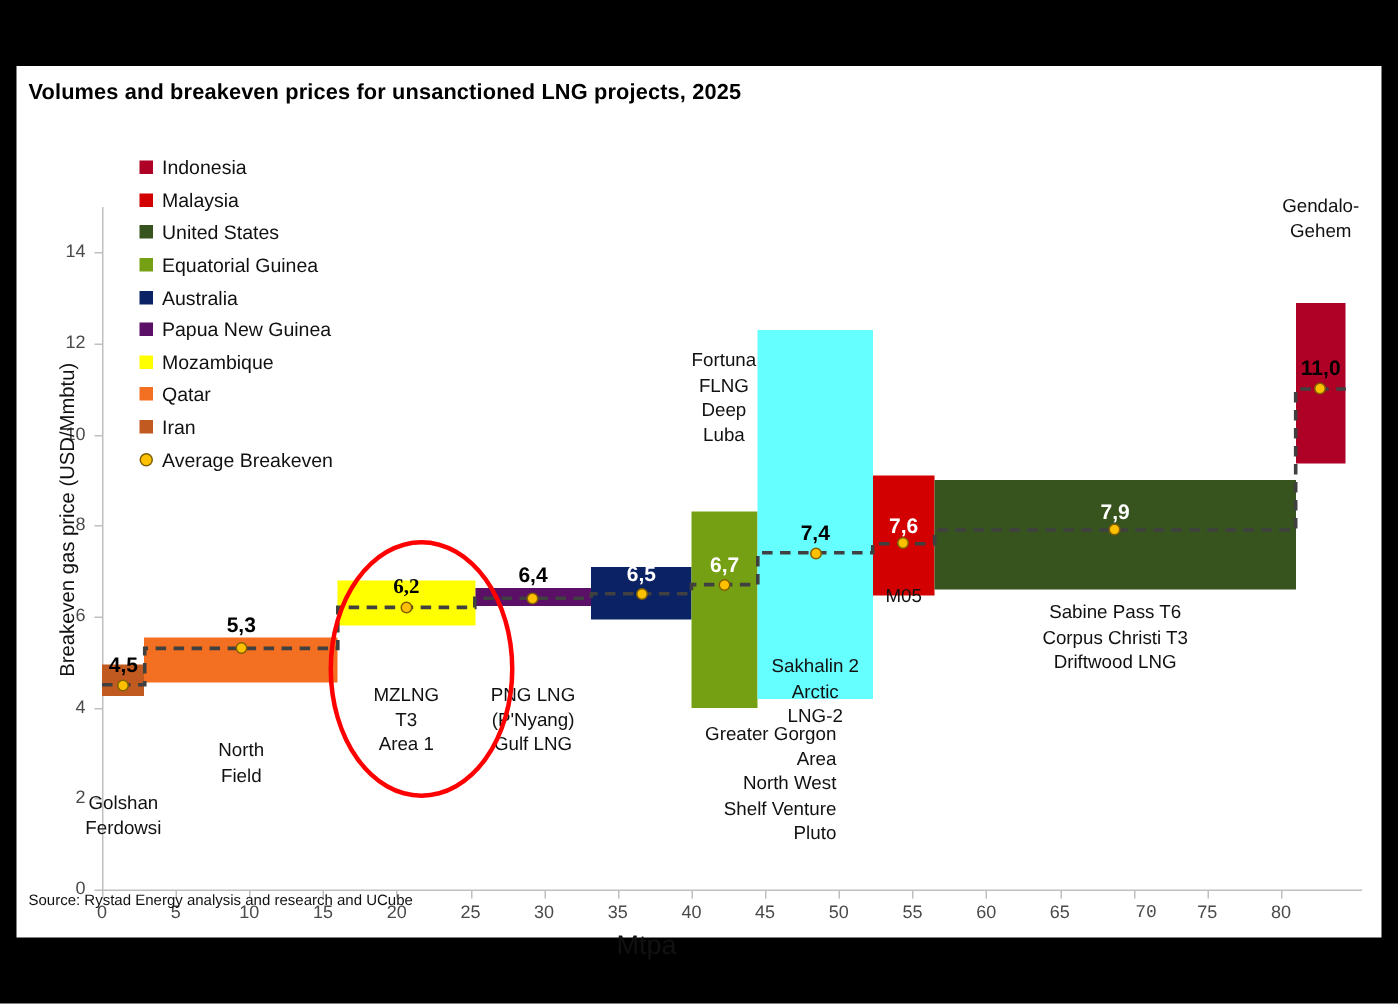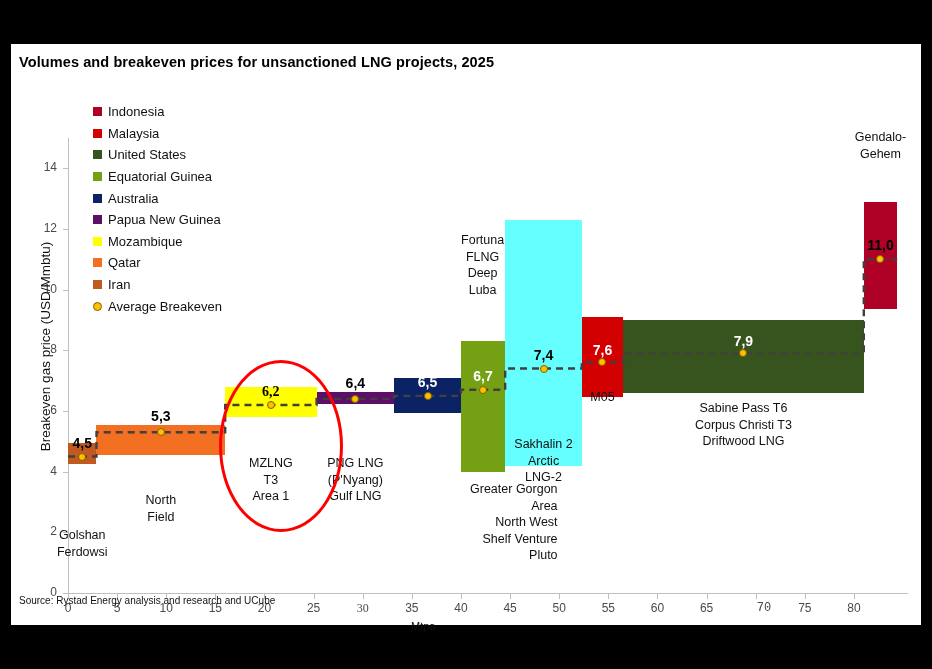--- a/index.html
+++ b/index.html
@@ -40,21 +40,21 @@
     position:absolute;top:557px;width:30px;text-align:center;
     font-size:12px;color:#4a4a4a;
   }
   #ylabel{
     position:absolute;left:-176px;top:295px;width:420px;
     transform:rotate(-90deg);
     font-size:13.5px;color:#111;text-align:center;
   }
   #xlabel{
     position:absolute;left:400px;top:576px;
-    font-size:11px;color:#111;
+    font-size:18px;color:#111;
   }
 
   
   #legend{position:absolute;left:82px;top:57px;}
   .leg-row{display:flex;align-items:center;height:21.6px;}
   .leg-swatch{width:9px;height:9px;margin-right:6px;flex:0 0 auto;}
   .leg-dot{
     width:9px;height:9px;border-radius:50%;
     background:#FFC000;border:1px solid #7f6000;
     margin-right:6px;flex:0 0 auto;box-sizing:border-box;
@@ -118,21 +118,21 @@
         <div class="xtlabel" style="left: 91.1228px;">5</div>
         <div class="xtick" style="left: 155.246px;"></div>
         <div class="xtlabel" style="left: 140.246px;">10</div>
         <div class="xtick" style="left: 204.368px;"></div>
         <div class="xtlabel" style="left: 189.368px;">15</div>
         <div class="xtick" style="left: 253.491px;"></div>
         <div class="xtlabel" style="left: 238.491px;">20</div>
         <div class="xtick" style="left: 302.614px;"></div>
         <div class="xtlabel" style="left: 287.614px;">25</div>
         <div class="xtick" style="left: 351.737px;"></div>
-        <div class="xtlabel" style="left: 336.737px; font-family: Liberation Serif, serif;">30</div>
+        <div class="xtlabel" style="left: 336.737px;">30</div>
         <div class="xtick" style="left: 400.86px;"></div>
         <div class="xtlabel" style="left: 385.86px;">35</div>
         <div class="xtick" style="left: 449.982px;"></div>
         <div class="xtlabel" style="left: 434.982px;">40</div>
         <div class="xtick" style="left: 499.105px;"></div>
         <div class="xtlabel" style="left: 484.105px;">45</div>
         <div class="xtick" style="left: 548.228px;"></div>
         <div class="xtlabel" style="left: 533.228px;">50</div>
         <div class="xtick" style="left: 597.351px;"></div>
         <div class="xtlabel" style="left: 582.351px;">55</div>

